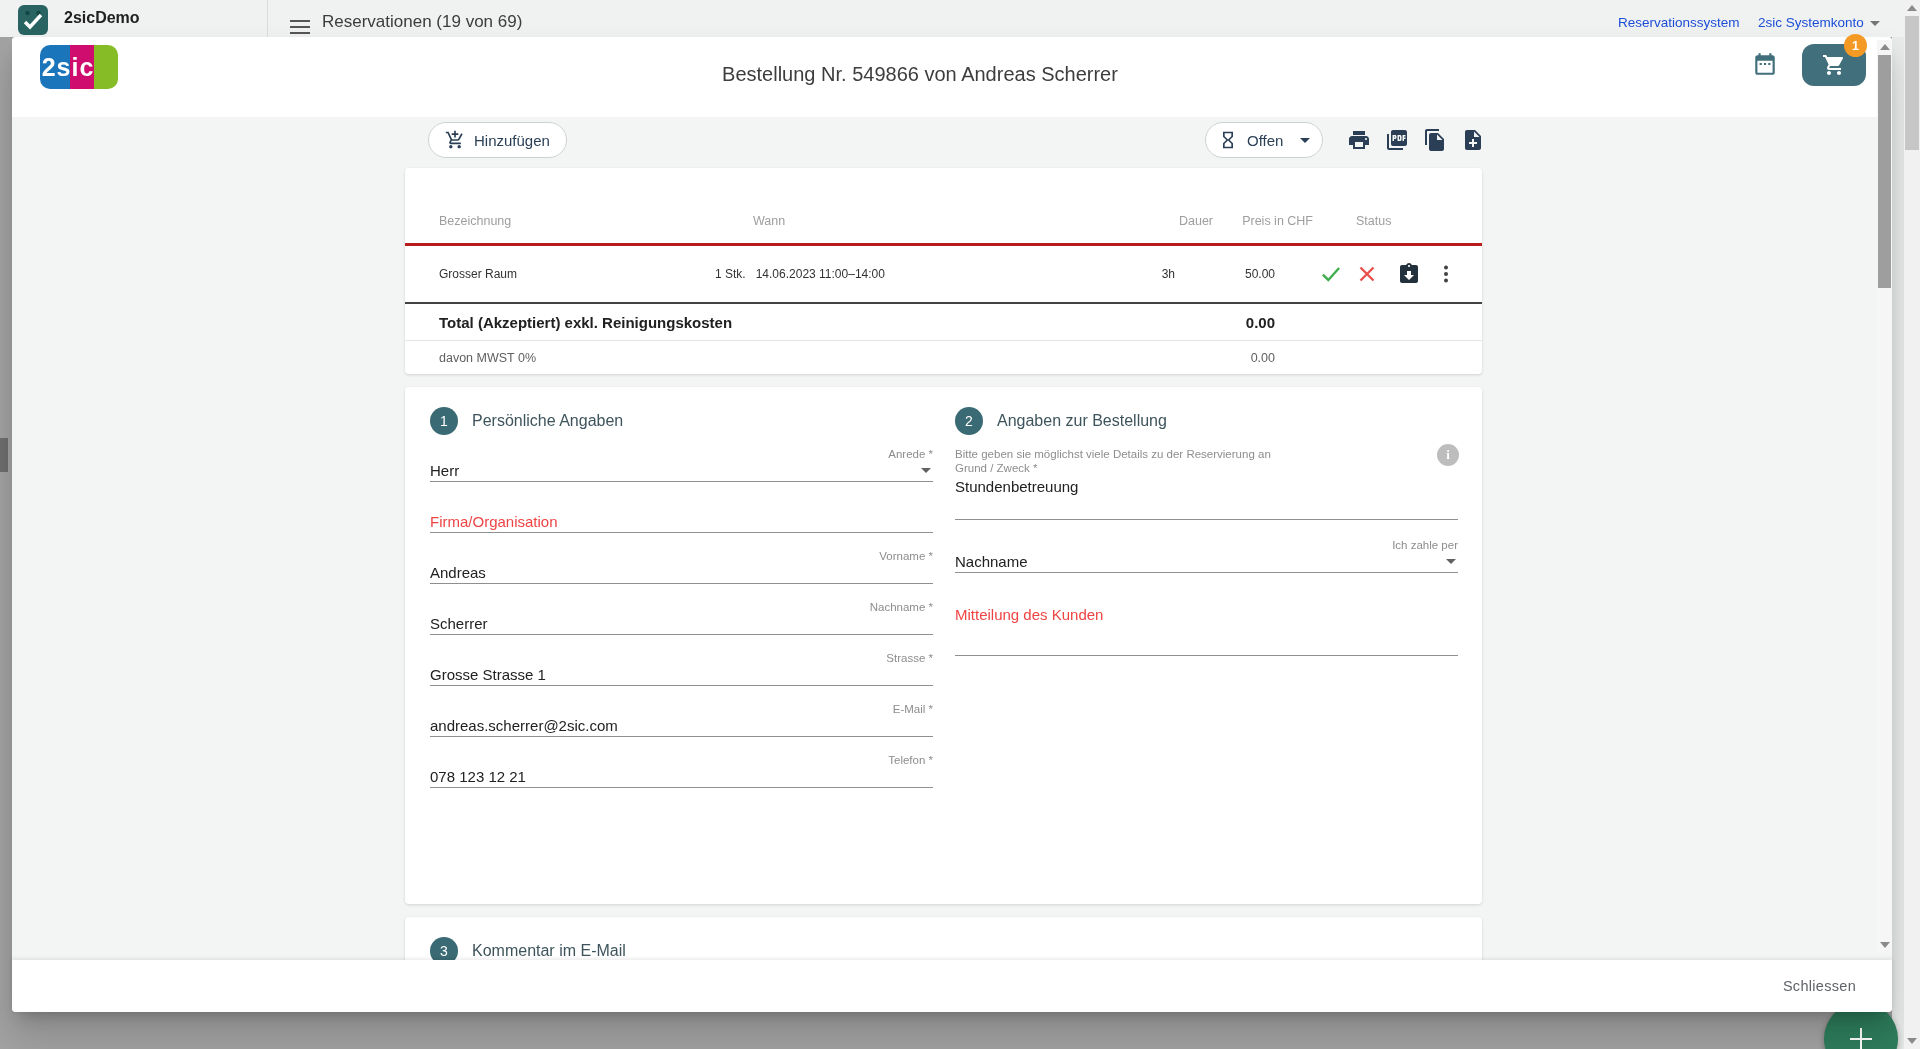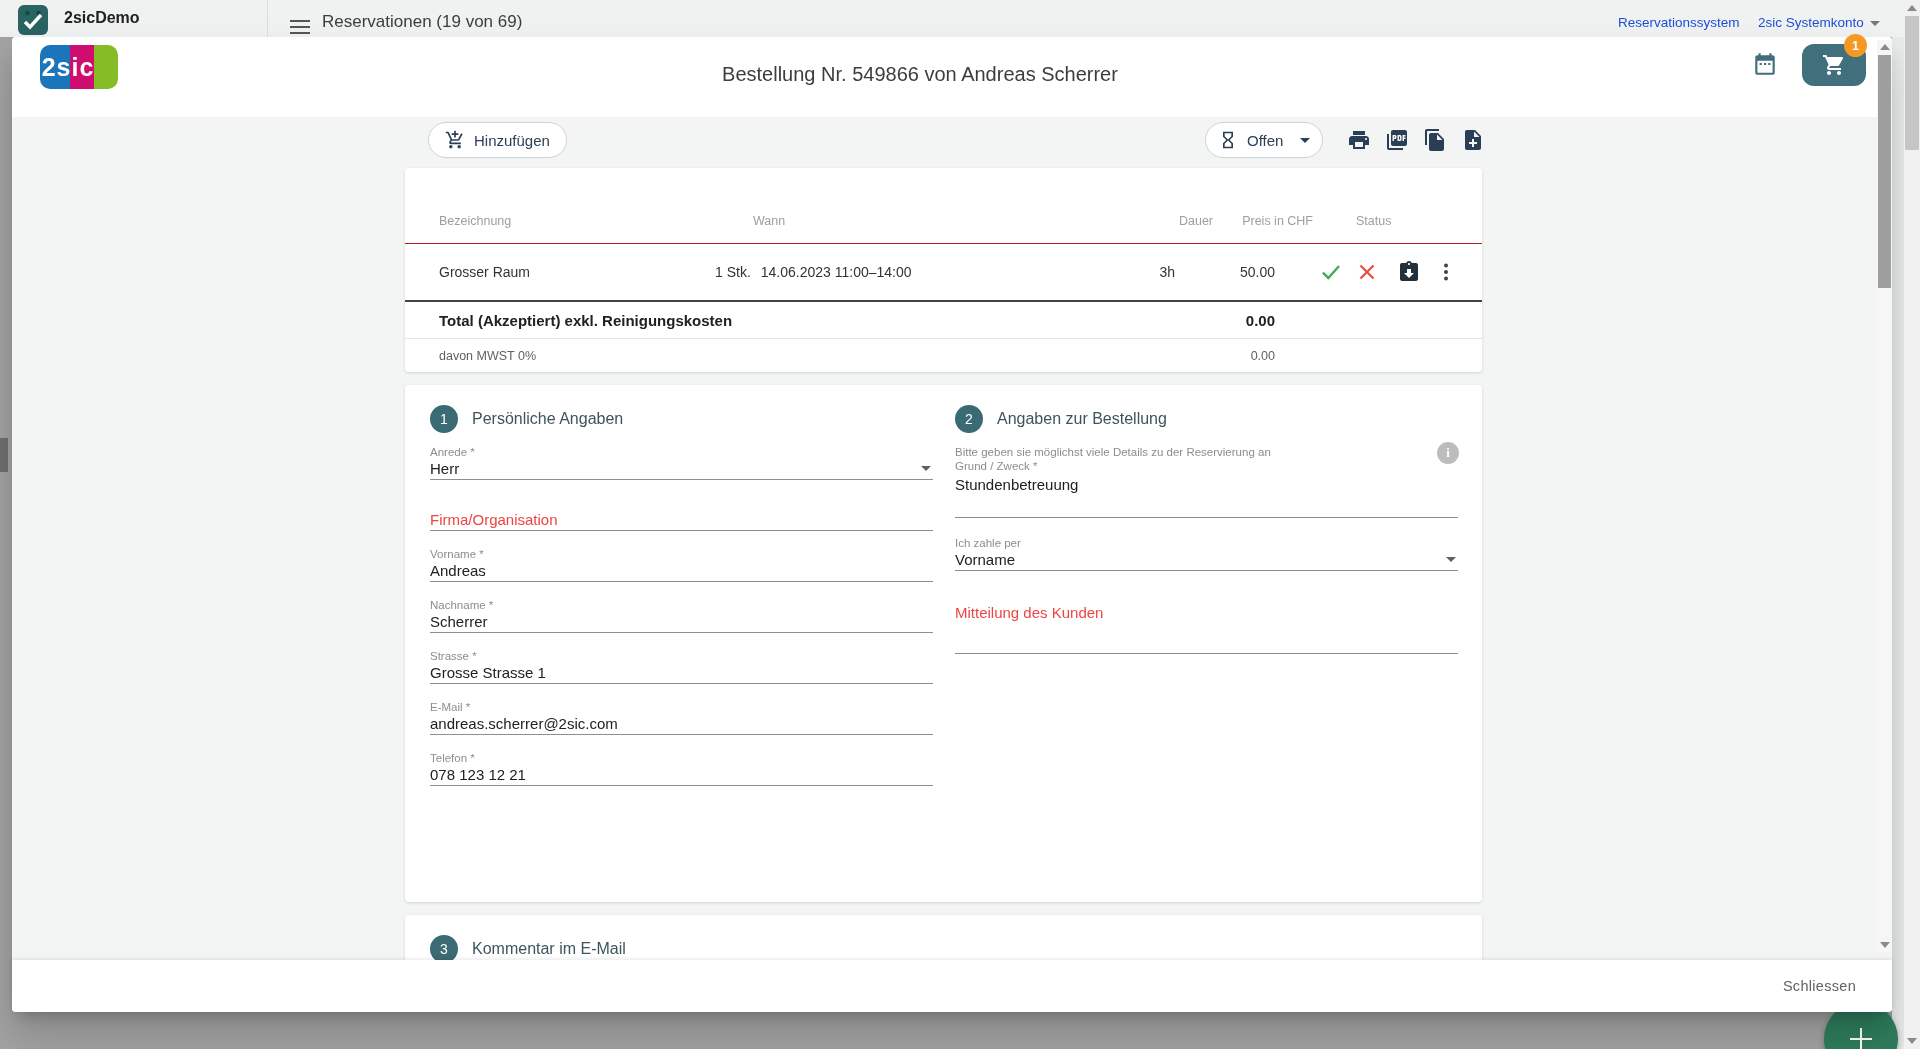--- a/index.html
+++ b/index.html
@@ -70,41 +70,41 @@
   .card{background:#fff;border-radius:4px;box-shadow:0 1px 3px rgba(0,0,0,.14);}
   .card-table{margin-top:11px;}
   .trow{display:flex;align-items:center;padding:0 0 0 34px;}
   .trow .c1{width:276px;}
   .trow .c2{width:332px;}
   .trow .c3{width:128px;text-align:right;}
   .trow .c4{width:100px;text-align:right;}
   .trow .c5{margin-left:43px;display:flex;align-items:center;}
   .thead{height:60px;align-items:flex-end;padding-bottom:15px;font-size:12.5px;color:#9e9e9e;}
   .thead .c2{padding-left:38px;}
-  .tdata{height:56px;border-top:1px solid #b91c1c;font-size:14px;color:#333;}
+  .tdata{height:56px;border-top:3px solid #b91c1c;font-size:12px;color:#333;}
   .tdata .c2 .qty{margin-right:10px;}
   .ttotal{height:36px;border-top:2px solid #424242;font-size:15px;font-weight:bold;color:#212121;}
   .ttotal .c1{white-space:nowrap;overflow:visible;}
   .tvat{height:33px;border-top:1px solid #e4e4e4;font-size:12.5px;color:#616161;}
   .status-ic{cursor:pointer;}
   .ic-check{width:26px;height:26px;color:#3fae4e;}
   .ic-x{width:26px;height:26px;color:#e94f4b;margin-left:10px;}
   .ic-clip{width:24px;height:24px;color:#22313c;margin-left:17px;}
   .ic-dots{width:24px;height:24px;margin-left:13px;color:#424242;}
 
   
   .card-form{margin-top:13px;padding:20px 24px 0 25px;height:517px;position:relative;box-sizing:border-box;}
   .cols{display:flex;gap:22px;}
   .col{width:503px;}
   .sec-head{display:flex;align-items:center;gap:14px;height:28px;margin-bottom:12px;}
   .sec-badge{width:28px;height:28px;border-radius:50%;background:#3a6a73;color:#fff;font-size:14px;
     display:flex;align-items:center;justify-content:center;flex:0 0 28px;}
   .sec-title{font-size:16px;color:#3e545c;}
   .field{margin-bottom:16px;}
-  .flabel{font-size:11.5px;color:#8d8d8d;height:14px;line-height:14px;}
+  .flabel{font-size:11.5px;color:#8d8d8d;height:14px;line-height:14px;text-align:right;}
   .fvalue{font-size:15px;color:#212121;height:20px;line-height:20px;border-bottom:1px solid #8f8f8f;position:relative;cursor:text;}
   .fvalue.select{cursor:pointer;}
   .fvalue .sel-caret{position:absolute;right:2px;top:7px;border-top-color:#616161;margin:0;}
   .placeholder{color:#ef4444;}
   .hint{font-size:11.5px;color:#8d8d8d;line-height:14px;}
   .grund-value{font-size:15px;color:#212121;line-height:24px;padding-bottom:20px;border-bottom:1px solid #8f8f8f;cursor:text;}
   .zahle{margin-top:18px;}
   .mitteilung{margin-top:16px;padding-top:16px;}
   .mitteilung .ph{font-size:15px;line-height:20px;}
   .mitteilung .line{height:30px;border-bottom:1px solid #8f8f8f;}
@@ -339,21 +339,21 @@
               <div class="sec-head">
                 <div class="sec-badge">2</div>
                 <div class="sec-title">Angaben zur Bestellung</div>
               </div>
               <div class="hint">Bitte geben sie möglichst viele Details zu der Reservierung an</div>
               <div class="hint">Grund / Zweck *</div>
               <div class="grund-value"><span>Stundenbetreuung</span></div>
               <div class="field zahle">
                 <div class="flabel">Ich zahle per</div>
                 <div class="fvalue select">
-                  <span>Vorname</span>
+                  <span>Nachname</span>
                   <span class="caret-down sel-caret"></span>
                 </div>
               </div>
               <div class="mitteilung">
                 <div class="ph placeholder">Mitteilung des Kunden</div>
                 <div class="line"></div>
               </div>
             </div>
           </div>
           <div class="info-icon">

